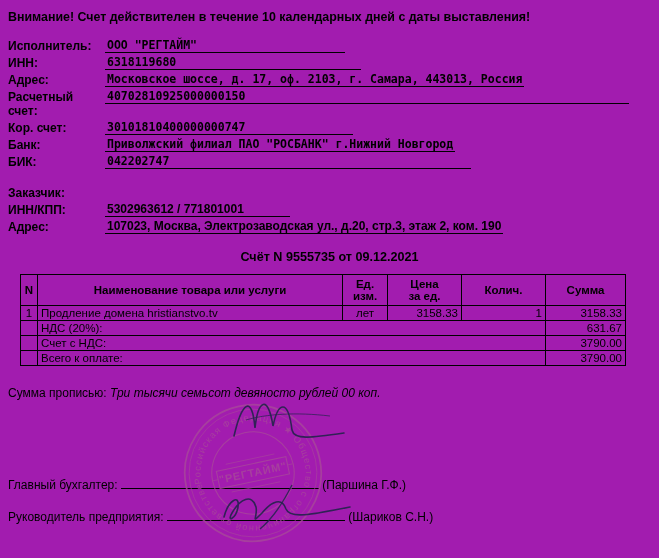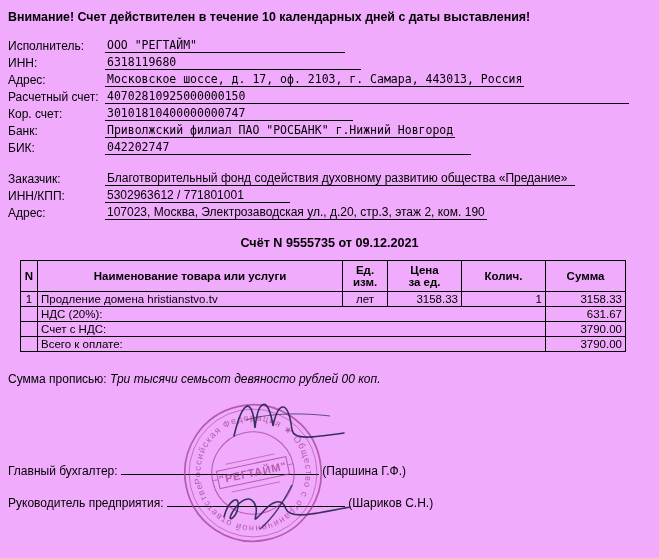--- a/index.html
+++ b/index.html
@@ -1,25 +1,25 @@
 <!DOCTYPE html>
 <html><head>
 <meta charset="utf-8">
 <style>
   * { margin:0; padding:0; box-sizing:border-box; }
   html,body { background:#fff; }
   .page {
-    position:relative; width:659px; height:558px; background:#f0abfc;
+    position:relative; width:659px; height:558px; background:#a21caf;
     font-family:"Liberation Sans", sans-serif; font-size:12px; color:#000;
     overflow:hidden;
   }
   .warning { padding:10px 8px 0 8px; font-weight:700; font-size:12.4px; }
 
   .fields { margin:14px 8px 0 8px; }
-  .frow { display:flex; align-items:flex-start; margin-bottom:2px; min-height:15px; }
+  .frow { display:flex; align-items:flex-start; margin-bottom:2px; min-height:15px;font-weight:bold; }
   .flabel { flex:0 0 97px; padding-top:1px; }
   .fval {
     display:inline-block; border-bottom:1px solid #000; padding:0 2px;
     white-space:nowrap; line-height:14px;
   }
   .mono { font-family:"DejaVu Sans Mono","Liberation Mono",monospace; font-size:11.5px; }
 
   .exec .frow:nth-child(1) .fval { min-width:240px; }
   .exec .frow:nth-child(2) .fval { min-width:256px; }
   .exec .frow:nth-child(3) .fval { min-width:256px; }
@@ -94,21 +94,20 @@
     </div>
     <div class="frow">
       <span class="flabel">БИК:</span>
       <span class="fval mono">042202747</span>
     </div>
   </div>
 
   <div class="fields cust">
     <div class="frow">
       <span class="flabel">Заказчик:</span>
-      <span class="fval">Благотворительный фонд содействия духовному развитию общества «Предание»</span>
     </div>
     <div class="frow">
       <span class="flabel">ИНН/КПП:</span>
       <span class="fval">5302963612 / 771801001</span>
     </div>
     <div class="frow">
       <span class="flabel">Адрес:</span>
       <span class="fval">107023, Москва, Электрозаводская ул., д.20, стр.3, этаж 2, ком. 190</span>
     </div>
   </div>

